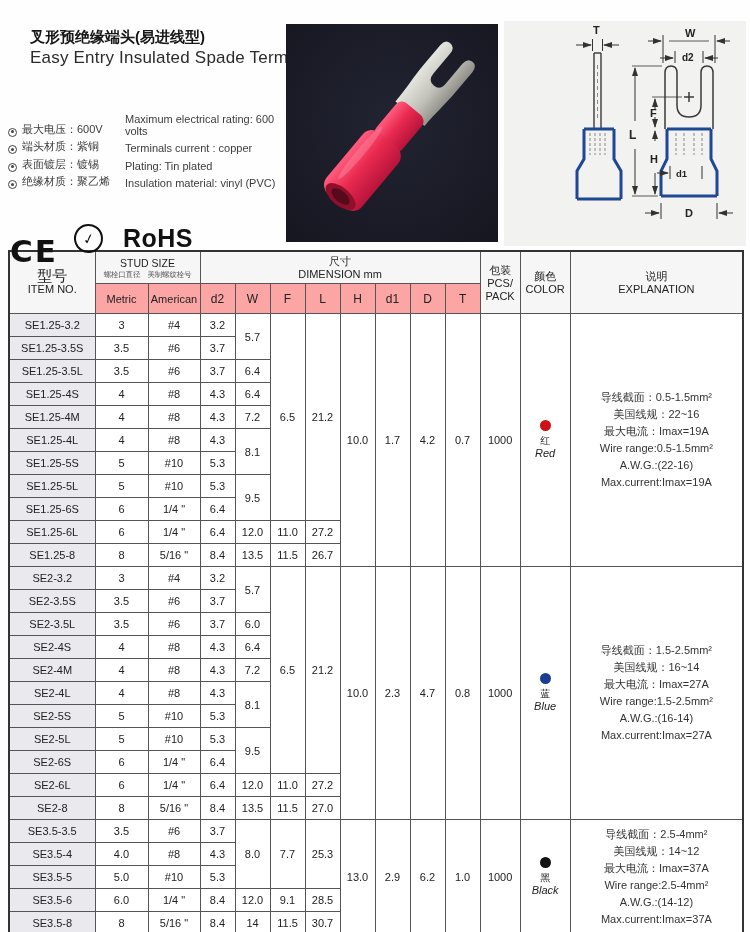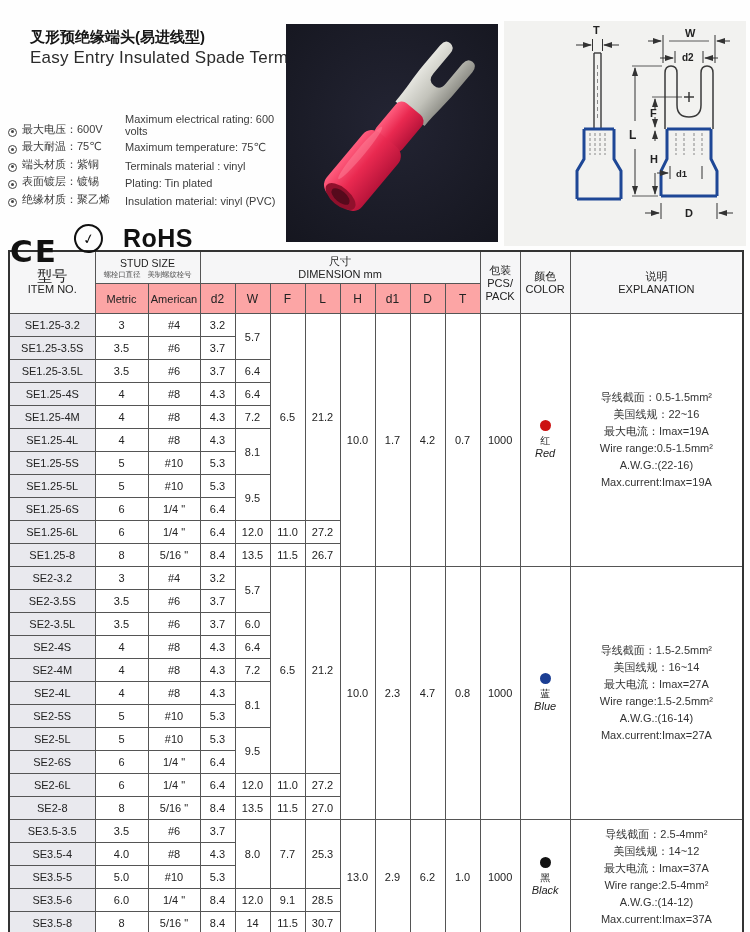--- a/index.html
+++ b/index.html
@@ -57,27 +57,22 @@
     <div class="title-en">Easy Entry Insulated Spade Terminals</div>
 
     <div class="specs" id="specs-list">
         <div class="spec-row">
           <span class="bullet"></span>
           <span class="spec-zh">最大电压：600V</span>
           <span class="spec-en">Maximum electrical rating: 600 volts</span>
         </div>
         <div class="spec-row">
           <span class="bullet"></span>
-          <span class="spec-zh">最大耐温：75℃</span>
-          <span class="spec-en">Maximum temperature: 75℃</span>
-        </div>
-        <div class="spec-row">
-          <span class="bullet"></span>
           <span class="spec-zh">端头材质：紫铜</span>
-          <span class="spec-en">Terminals material : vinyl</span>
+          <span class="spec-en">Terminals current : copper</span>
         </div>
         <div class="spec-row">
           <span class="bullet"></span>
           <span class="spec-zh">表面镀层：镀锡</span>
           <span class="spec-en">Plating: Tin plated</span>
         </div>
         <div class="spec-row">
           <span class="bullet"></span>
           <span class="spec-zh">绝缘材质：聚乙烯</span>
           <span class="spec-en">Insulation material: vinyl (PVC)</span>

